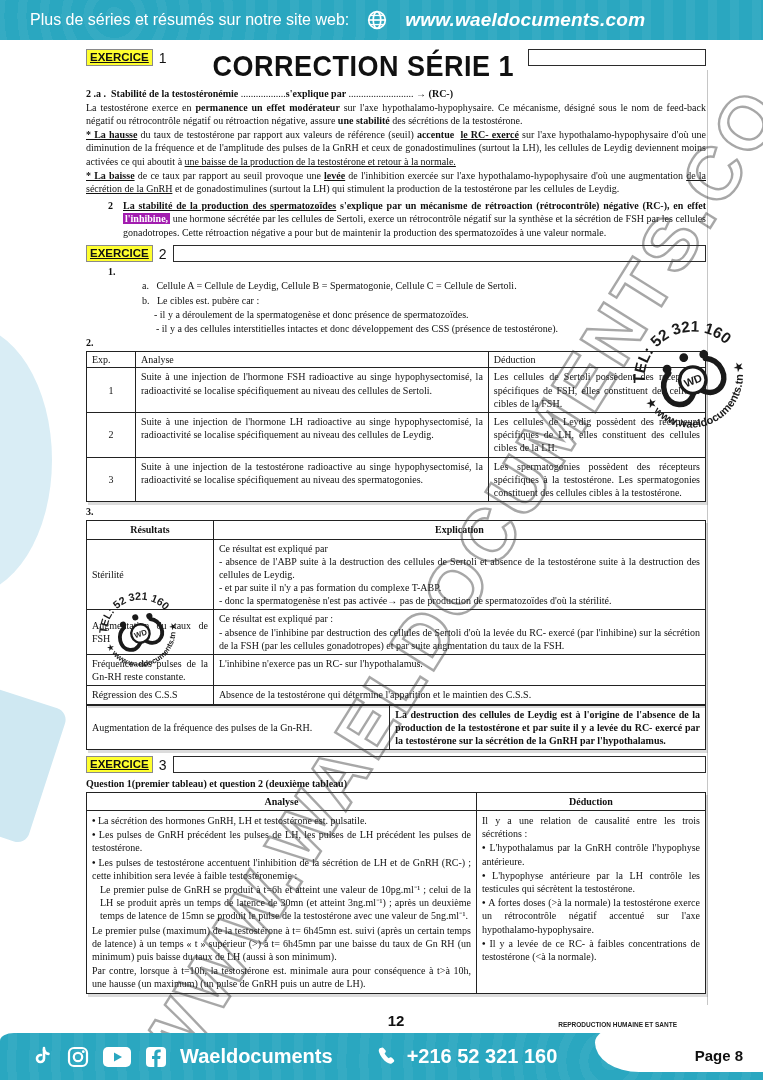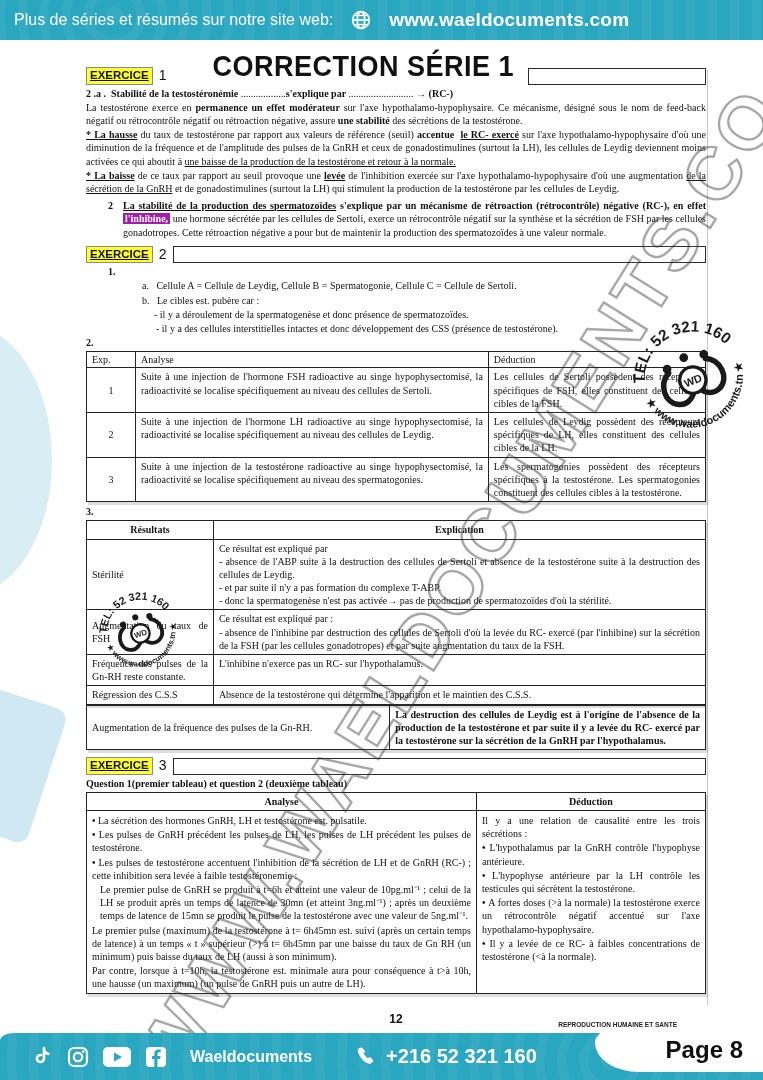--- a/index.html
+++ b/index.html
@@ -1,43 +1,43 @@
 <!DOCTYPE html>
 <html><head>
 <meta charset="utf-8">
 <style>
   html,body{margin:0;padding:0;}
   body{width:763px;height:1080px;position:relative;overflow:hidden;background:#fff;
        font-family:"Liberation Serif",serif;color:#111;}
 
   
   .topbanner{position:absolute;top:0;left:0;width:763px;height:40px;background:#2aa7c0;
-    display:flex;align-items:center;gap:18px;padding-left:14px;box-sizing:border-box;
+    display:flex;align-items:center;gap:18px;padding-left:30px;box-sizing:border-box;
     color:#fff;font-family:"Liberation Sans",sans-serif;
     background-image:repeating-radial-gradient(circle at 15% 40%,rgba(255,255,255,.05) 0 9px,transparent 9px 22px);}
   .topbanner .txt{font-size:16px;}
-  .topbanner .url{font-size:19px;font-weight:bold;letter-spacing:.2px;}
+  .topbanner .url{font-size:19px;font-weight:bold;letter-spacing:.2px;font-style:italic;}
   .globe{width:20px;height:20px;flex:0 0 auto;}
 
   
   .deco1{position:absolute;left:-118px;top:325px;width:170px;height:270px;border-radius:50%;
          background:#d9edf5;}
   .deco2{position:absolute;left:-70px;top:690px;width:120px;height:140px;background:#cfe8f2;
          transform:rotate(18deg);border-radius:12px;}
   .edge-line{position:absolute;left:707px;top:70px;height:935px;width:1px;background:#c6c6c6;}
 
   
   .page{position:absolute;left:86px;top:46px;width:620px;font-size:10px;line-height:1.32;}
   p{margin:1px 0;text-align:justify;}
   .b{font-weight:bold;}
   .u{text-decoration:underline;}
   .bu{font-weight:bold;text-decoration:underline;}
   .hlb{background:#a21caf;color:#fff;font-weight:bold;padding:0 2px;}
 
-  .ex-header{display:flex;align-items:flex-end;gap:6px;margin:3px 0 2px 0;}
+  .ex-header{display:flex;align-items:flex-start;gap:6px;margin:3px 0 2px 0;}
   .ex-label{background:#ffff2e;border:1px solid #8a8a8a;font-weight:bold;text-decoration:underline;
             padding:0 3px;font-size:11.5px;font-family:"Liberation Sans",sans-serif;}
   .ex-num{font-family:"Liberation Sans",sans-serif;font-size:14px;}
   .ex-line{flex:1;height:15px;border:1.3px solid #2b2b2b;}
   .series-title{font-family:"Liberation Sans",sans-serif;font-weight:bold;font-size:27px;
                 letter-spacing:.5px;transform:scaleY(1.08);margin:0 8px 0 40px;white-space:nowrap;}
 
   .ind1{margin-left:22px;}
   .ind3{margin-left:56px;}
   .numrow{display:flex;gap:10px;}
@@ -50,47 +50,47 @@
   .t1 th{font-weight:normal;text-align:left;padding:1px 5px;}
   .t1 .exp{text-align:center;vertical-align:middle;width:38px;}
   .t2 th{text-align:center;font-weight:bold;}
   .t2 .res{vertical-align:middle;}
   .t3 th{text-align:center;font-weight:bold;}
   ul.dots{margin:0;padding:0;list-style:none;}
   ul.dots li{text-align:justify;margin:1px 0;}
   ul.dots li::before{content:"• ";font-weight:bold;}
 
   .pagenum{position:absolute;top:1012px;left:86px;width:620px;text-align:center;
-           font-size:12px;font-weight:bold;font-family:"Liberation Sans",sans-serif;}
+           font-size:15px;font-weight:bold;font-family:"Liberation Sans",sans-serif;}
   .repro{position:absolute;top:1021px;right:86px;font-size:6.5px;font-weight:bold;
          font-family:"Liberation Sans",sans-serif;color:#222;}
 
   
   .watermark{position:absolute;left:-140px;top:630px;width:1250px;text-align:center;
     transform:rotate(-58deg);transform-origin:530px 20px;
     font-family:"Liberation Sans",sans-serif;font-weight:bold;font-size:74px;letter-spacing:5px;
     color:rgba(255,255,255,.04);-webkit-text-stroke:2.4px rgba(45,45,45,.42);
     pointer-events:none;white-space:nowrap;}
   .stamp{position:absolute;pointer-events:none;}
   .stamp1{left:626px;top:312px;width:132px;height:132px;transform:rotate(-22deg);}
   .stamp2{left:94px;top:586px;width:92px;height:92px;transform:rotate(-18deg);}
 
   
   .botbanner{position:absolute;left:0;bottom:0;width:763px;height:47px;background:#2aa7c0;
     background-image:repeating-radial-gradient(circle at 80% 60%,rgba(255,255,255,.05) 0 9px,transparent 9px 22px);
     border-top-left-radius:14px 8px;}
   .botbanner .inner{display:flex;align-items:center;height:100%;gap:12px;padding-left:30px;
     color:#fff;font-family:"Liberation Sans",sans-serif;}
   .sicon{width:24px;height:24px;flex:0 0 auto;}
-  .brand{font-size:16px;font-weight:bold;margin:0 30px 0 10px;}
+  .brand{font-size:20px;font-weight:bold;margin:0 30px 0 0;}
   .phone-wrap{display:flex;align-items:center;gap:8px;font-size:20px;font-weight:bold;}
   .blob{position:absolute;right:0;bottom:8px;width:168px;height:44px;background:#fff;
         border-bottom-left-radius:60px 40px;border-top-left-radius:30px 20px;}
   .page8{position:absolute;right:20px;bottom:16px;font-family:"Liberation Sans",sans-serif;
-         font-size:24px;font-weight:bold;color:#101010;}
+         font-size:15px;font-weight:bold;color:#101010;}
 </style>
 </head>
 <body>
 
 <div class="topbanner">
   <span class="txt">Plus de séries et résumés sur notre site web:</span>
   <svg class="globe" viewBox="0 0 24 24">
     <circle cx="12" cy="12" r="10" fill="none" stroke="#fff" stroke-width="2"></circle>
     <ellipse cx="12" cy="12" rx="4.5" ry="10" fill="none" stroke="#fff" stroke-width="2"></ellipse>
     <line x1="2" y1="12" x2="22" y2="12" stroke="#fff" stroke-width="2"></line>

